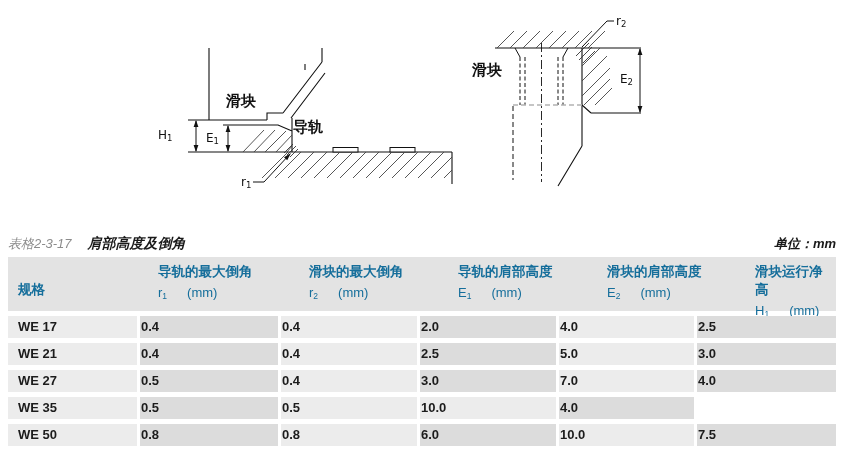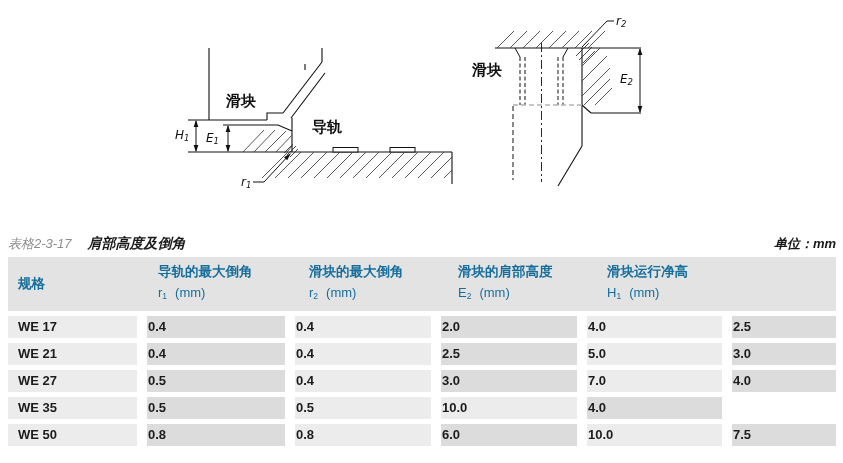--- a/index.html
+++ b/index.html
@@ -1,38 +1,38 @@
 <!DOCTYPE html>
 <html><head>
 <meta charset="utf-8">
 <style>
   html,body{margin:0;padding:0;background:#fff;}
   #page{position:relative;width:843px;height:463px;background:#fff;overflow:hidden;
         font-family:"Liberation Sans",sans-serif;color:#1a1a1a;}
   
   .dlabel{position:absolute;font-weight:700;font-size:15px;color:#111;white-space:nowrap;}
-  .dim{position:absolute;font-family:"DejaVu Sans",sans-serif;font-size:12px;color:#111;white-space:nowrap;font-style:italic;}
+  .dim{position:absolute;font-family:"DejaVu Sans",sans-serif;font-size:12px;color:#111;white-space:nowrap;}
   .dim sub, .th-sym sub{font-size:8.5px;vertical-align:-2px;}
   svg{position:absolute;left:0;top:0;}
   
   .title-row{position:absolute;left:8px;top:234px;width:828px;height:18px;font-style:italic;}
   .tno{font-size:13px;color:#8c8c8c;}
   .tname{font-size:14px;font-weight:700;color:#1a1a1a;margin-left:16px;}
   .tunit{position:absolute;right:0;top:1px;font-size:13px;font-weight:700;color:#1a1a1a;}
   
   .tbl{position:absolute;left:8px;top:257px;width:828px;}
   .thead{display:grid;grid-template-columns:129px 138px 136px 136px 135px 1fr;
          column-gap:13px;background:#e3e3e3;height:54px;}
   .th{padding:6px 8px 0 8px;color:#156e9b;}
   .th-first{display:flex;align-items:center;padding:0 8px 0 10px;}
   .th-cn{font-size:13.5px;font-weight:700;line-height:18px;}
   .th-sym{font-size:13px;line-height:17px;margin-top:3px;}
-  .th-unit{margin-left:8px;}
+  .th-unit{margin-left:20px;}
   .tr{display:grid;grid-template-columns:129px 138px 136px 136px 135px 1fr;
-      column-gap:10px;margin-top:5px;height:22px;}
+      column-gap:3px;margin-top:5px;height:22px;}
   .td{font-size:13px;font-weight:700;color:#1c1c1c;line-height:22px;padding-left:1px;}
   .td.first{padding-left:10px;}
   .c-light{background:#ececec;}
   .c-dark{background:#dcdcdc;}
 </style>
 </head>
 <body>
 
 <div id="page">
 
@@ -93,22 +93,22 @@
 
       <path d="M513,106 V180" fill="none" stroke="#111" stroke-width="1" stroke-dasharray="5,3"></path>
 
       <path d="M513,105 H582" fill="none" stroke="#b3b3b3" stroke-width="1.6" stroke-dasharray="5,3"></path>
 
       <path d="M541.5,43 V182" fill="none" stroke="#111" stroke-width="0.9" stroke-dasharray="9,3,2,3"></path>
     </g>
   </svg>
 
   <div class="dlabel" style="left:226px;top:92px">滑块</div>
-  <div class="dlabel" style="left:312px;top:118px">导轨</div>
-  <div class="dim" style="left:175px;top:128px"><span>H</span><sub>1</sub></div>
+  <div class="dlabel" style="left:293px;top:118px">导轨</div>
+  <div class="dim" style="left:158px;top:128px"><span>H</span><sub>1</sub></div>
   <div class="dim" style="left:206px;top:131px"><span>E</span><sub>1</sub></div>
   <div class="dim" style="left:241px;top:175px"><span>r</span><sub>1</sub></div>
 
   <div class="dlabel" style="left:472px;top:61px">滑块</div>
   <div class="dim" style="left:616px;top:14px"><span>r</span><sub>2</sub></div>
   <div class="dim" style="left:620px;top:72px"><span>E</span><sub>2</sub></div>
 
   <div class="title-row">
     <span class="tno">表格2-3-17</span><span class="tname">肩部高度及倒角</span>
     <span class="tunit">单位：mm</span>
@@ -119,20 +119,24 @@
       <div class="th th-first">
         <div class="th-cn">规格</div>
       </div>
       <div class="th">
         <div class="th-cn">导轨的最大倒角</div>
         <div class="th-sym"><span>r</span><sub>1</sub><span class="th-unit">(mm)</span></div>
       </div>
       <div class="th">
         <div class="th-cn">滑块的最大倒角</div>
         <div class="th-sym"><span>r</span><sub>2</sub><span class="th-unit">(mm)</span></div>
+      </div>
+      <div class="th">
+        <div class="th-cn">导轨的肩部高度</div>
+        <div class="th-sym"><span>E</span><sub>1</sub><span class="th-unit">(mm)</span></div>
       </div>
       <div class="th">
         <div class="th-cn">滑块的肩部高度</div>
         <div class="th-sym"><span>E</span><sub>2</sub><span class="th-unit">(mm)</span></div>
       </div>
       <div class="th">
         <div class="th-cn">滑块运行净高</div>
         <div class="th-sym"><span>H</span><sub>1</sub><span class="th-unit">(mm)</span></div>
       </div>
     </div>

